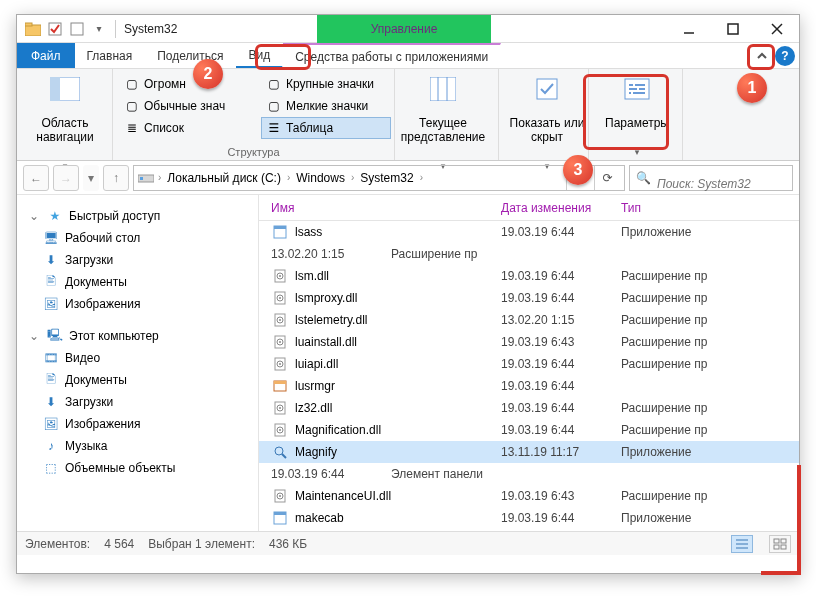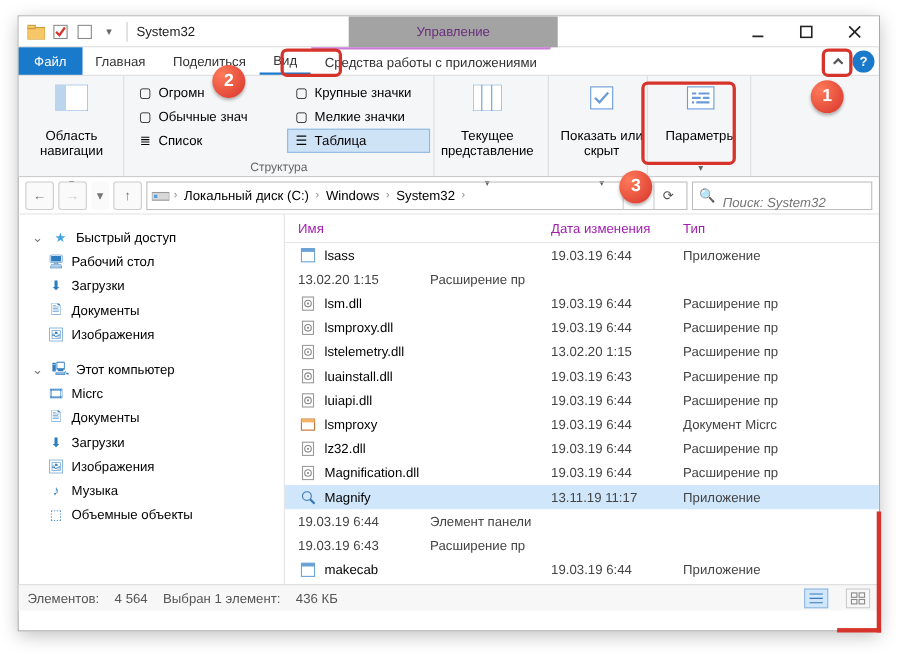--- a/index.html
+++ b/index.html
@@ -5,21 +5,21 @@
   * { box-sizing: border-box; margin: 0; padding: 0; font-family: "Segoe UI", Tahoma, sans-serif; font-size: 12px; }
   body { background: #fff; width: 816px; height: 601px; overflow: hidden; }
   .container { width: 784px; height: 560px; margin: 14px auto; background: #fff; border: 1px solid #aaa; box-shadow: 0 4px 16px rgba(0,0,0,0.25); position: relative; }
 
   
   .titlebar { height: 28px; display: flex; align-items: center; background: #fff; border-bottom: 1px solid #ddd; position: relative; }
   .titlebar .qat { display: flex; align-items: center; gap: 2px; padding-left: 6px; }
   .titlebar .qat .ticon { width: 20px; height: 20px; display: flex; align-items: center; justify-content: center; }
   .titlebar .qat .sep { width: 1px; height: 18px; background: #ccc; margin: 0 4px; }
   .titlebar .title { margin-left: 4px; color: #222; }
-  .titlebar .context-tab { position: absolute; left: 300px; top: 0; height: 28px; width: 190px; background: #a3a3a3; color: #6b2e7d; display: flex; align-items: center; justify-content: center; font-size: 12px; }
+  .titlebar .context-tab { position: absolute; left: 300px; top: 0; height: 28px; width: 174px; background: #22c55e; color: #6b2e7d; display: flex; align-items: center; justify-content: center; font-size: 12px; }
   .titlebar .winctrl { margin-left: auto; display: flex; }
   .titlebar .winctrl .wbtn { width: 44px; height: 28px; display: flex; align-items: center; justify-content: center; color: #222; }
 
   
   .tabrow { height: 26px; display: flex; align-items: stretch; border-bottom: 1px solid #ddd; position: relative; }
   .tabrow .file-tab { background: #1979ca; color: #fff; padding: 0 14px; display: flex; align-items: center; }
   .tabrow .tab { padding: 0 12px; display: flex; align-items: center; color: #333; border-right: 1px solid transparent; }
   .tabrow .tab.sel { border-bottom: 2px solid #1979ca; }
   .tabrow .tab.pink-context { border-top: 2px solid #c97ed6; }
   .tabrow .right { margin-left: auto; display: flex; align-items: center; gap: 2px; padding-right: 4px; }
@@ -293,21 +293,21 @@
           </div>
       </div>
       <div class="tgroup">
         <div class="tnode troot">
           <span class="exp">⌄</span>
           <span class="tico" style="color:#2e7cc0;">🖳</span>
           <span>Этот компьютер</span>
         </div>
         <div class="tnode">
             <span class="tico" style="color:#2e7cc0;">🎞</span>
-            <span>Micrс</span>
+            <span>Видео</span>
           </div>
         <div class="tnode">
             <span class="tico" style="color:#2e7cc0;">🖹</span>
             <span>Документы</span>
           </div>
         <div class="tnode">
             <span class="tico" style="color:#2e7cc0;">⬇</span>
             <span>Загрузки</span>
           </div>
         <div class="tnode">
@@ -420,24 +420,23 @@
             <div class="c-type">Расширение пр</div>
           </div>
           <div class="row">
             <div class="c-name">
               <span class="fico">
                 <svg width="14" height="14">
                   <rect x="1" y="2" width="12" height="10" fill="#fff" stroke="#c46a2a"></rect>
                   <rect x="1" y="2" width="12" height="3" fill="#f2b267"></rect>
                 </svg>
               </span>
-              <span>lsmproxy</span>
-            </div>
-            <div class="c-date">19.03.19 6:44</div>
-            <div class="c-type">Документ Micrс</div>
+              <span>lusrmgr</span>
+            </div>
+            <div class="c-date">19.03.19 6:44</div>
           </div>
           <div class="row">
             <div class="c-name">
               <span class="fico">
                 <svg width="14" height="14">
                   <rect x="2" y="1" width="10" height="12" fill="#fff" stroke="#999"></rect>
                   <circle cx="7" cy="7" r="3" fill="none" stroke="#888"></circle>
                   <circle cx="7" cy="7" r="1" fill="#888"></circle>
                 </svg>
               </span>
@@ -471,20 +470,30 @@
               <span>Magnify</span>
             </div>
             <div class="c-date">13.11.19 11:17</div>
             <div class="c-type">Приложение</div>
           </div>
           <div class="row">
             <div class="c-date">19.03.19 6:44</div>
             <div class="c-type">Элемент панели</div>
           </div>
           <div class="row">
+            <div class="c-name">
+              <span class="fico">
+                <svg width="14" height="14">
+                  <rect x="2" y="1" width="10" height="12" fill="#fff" stroke="#999"></rect>
+                  <circle cx="7" cy="7" r="3" fill="none" stroke="#888"></circle>
+                  <circle cx="7" cy="7" r="1" fill="#888"></circle>
+                </svg>
+              </span>
+              <span>MaintenanceUI.dll</span>
+            </div>
             <div class="c-date">19.03.19 6:43</div>
             <div class="c-type">Расширение пр</div>
           </div>
           <div class="row">
             <div class="c-name">
               <span class="fico">
                 <svg width="14" height="14">
                   <rect x="1" y="1" width="12" height="12" fill="#fff" stroke="#6aa2d8"></rect>
                   <rect x="1" y="1" width="12" height="3" fill="#6aa2d8"></rect>
                 </svg>

